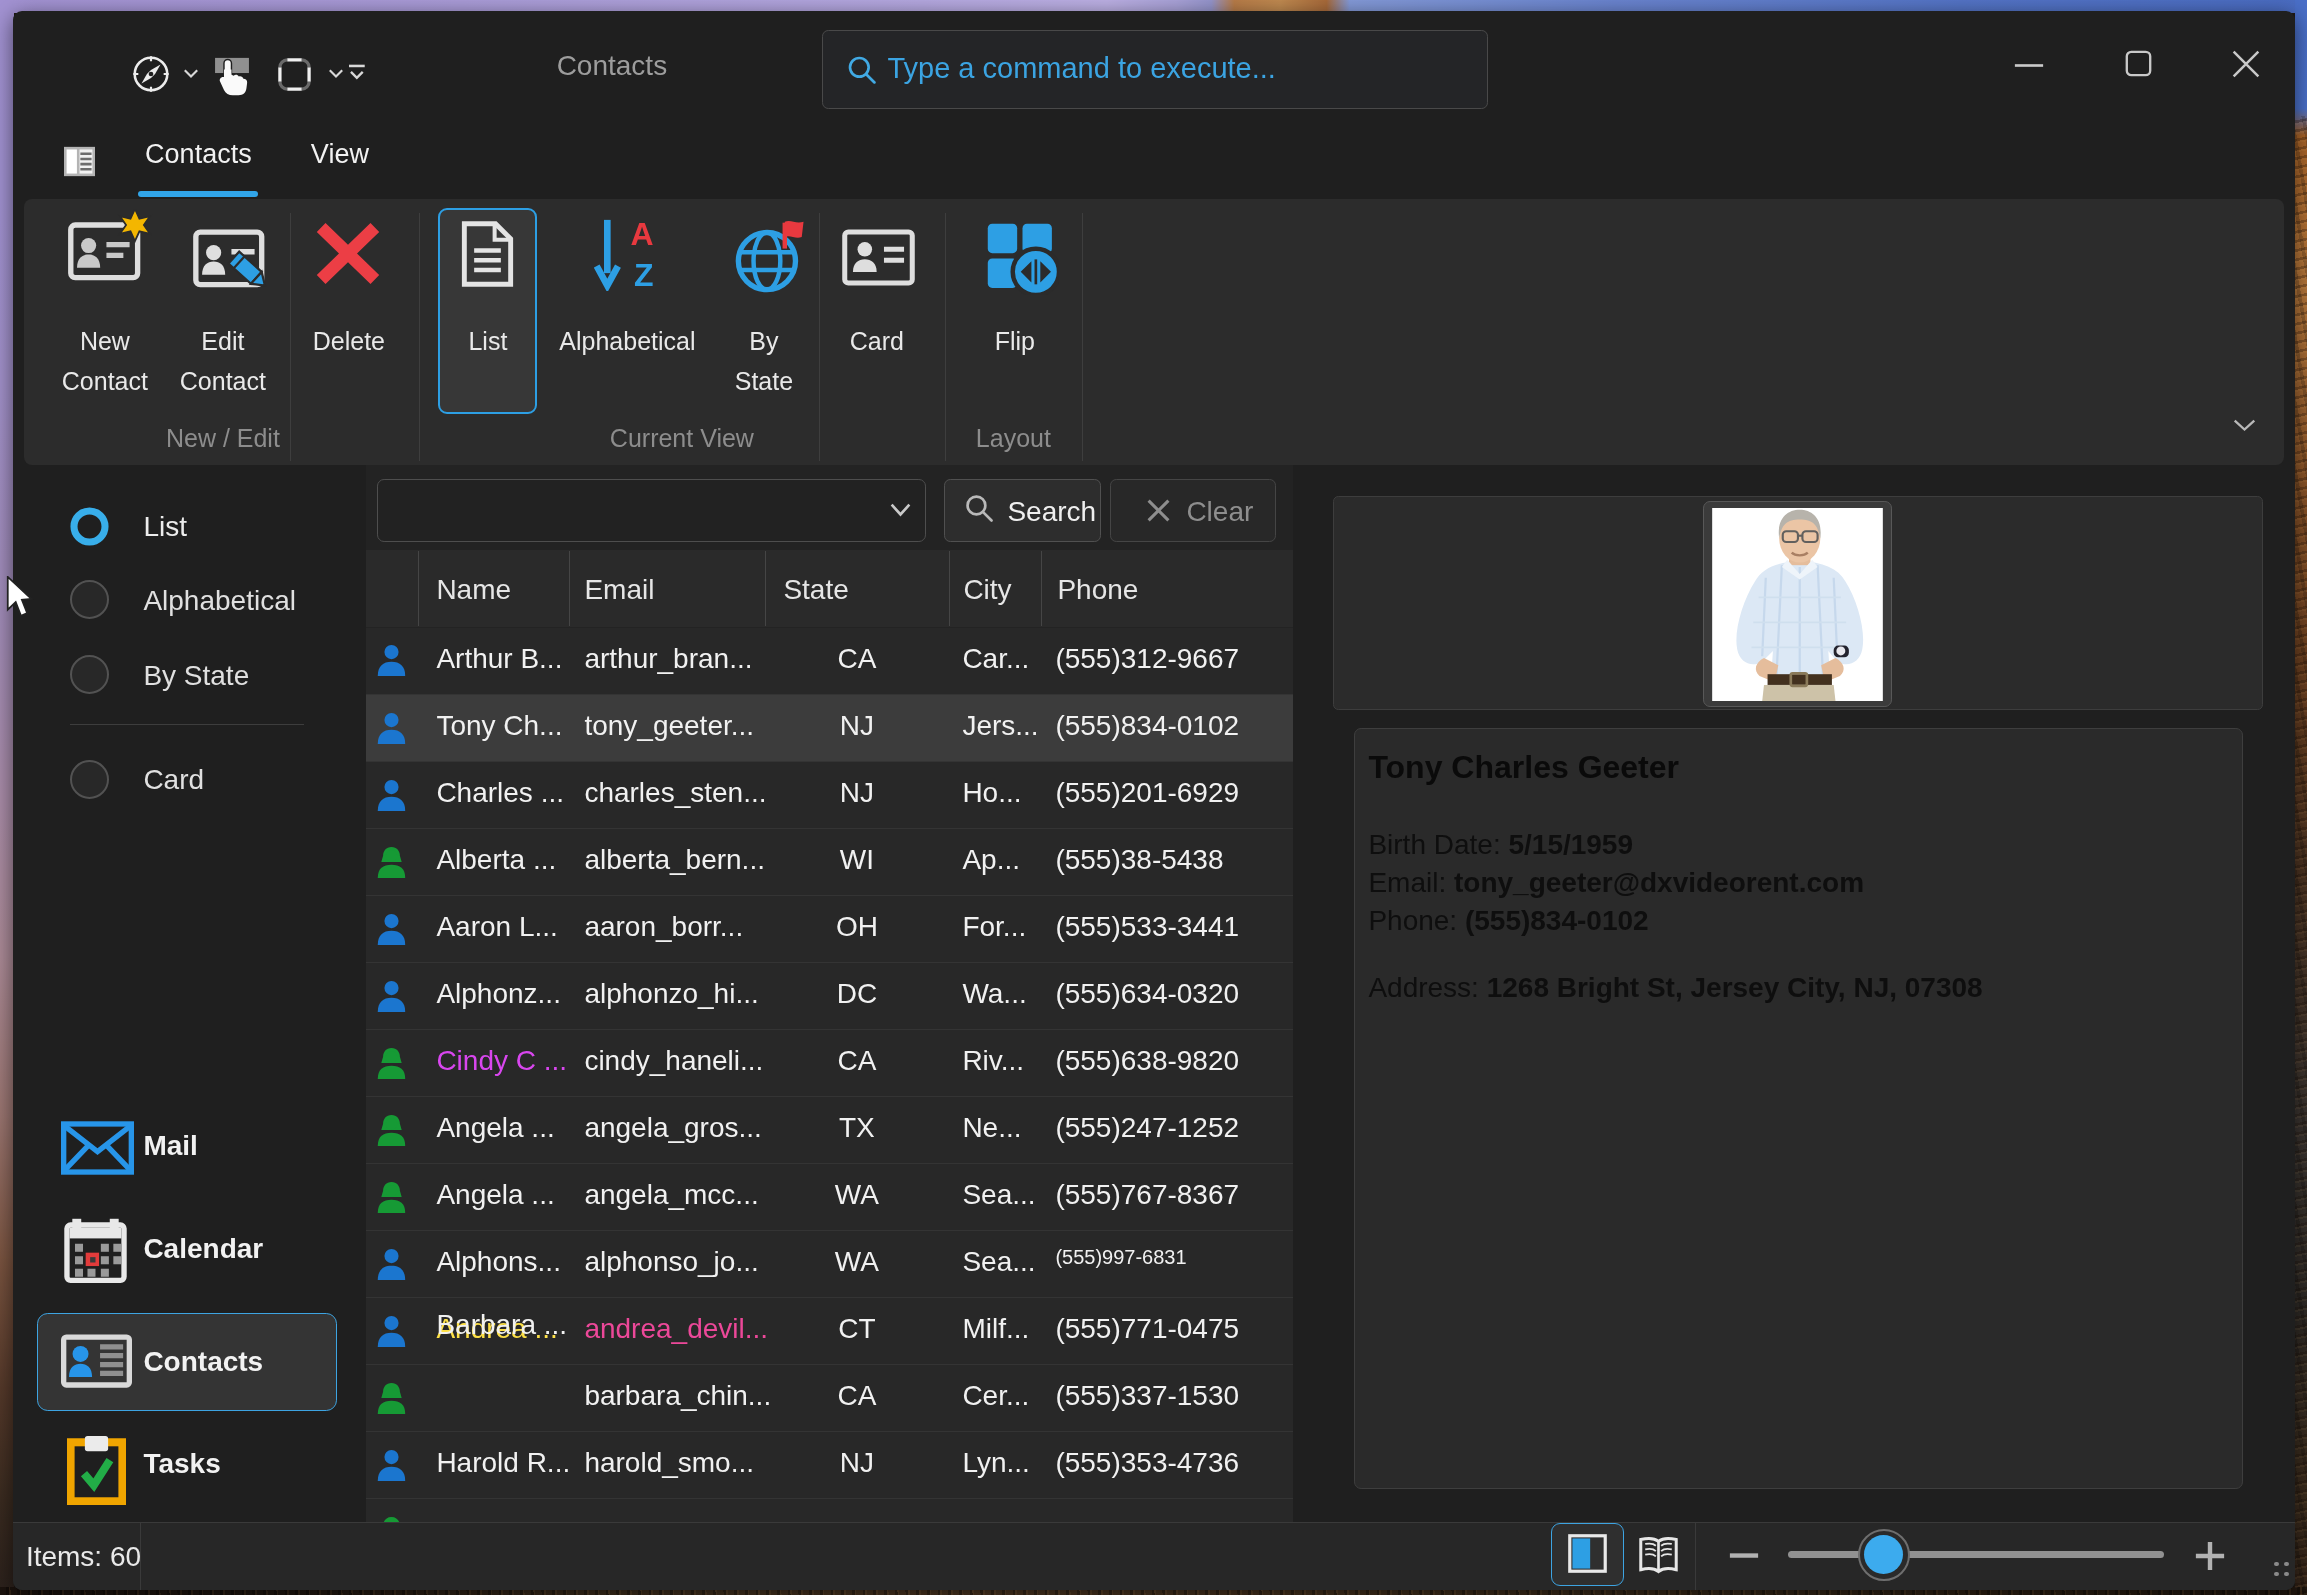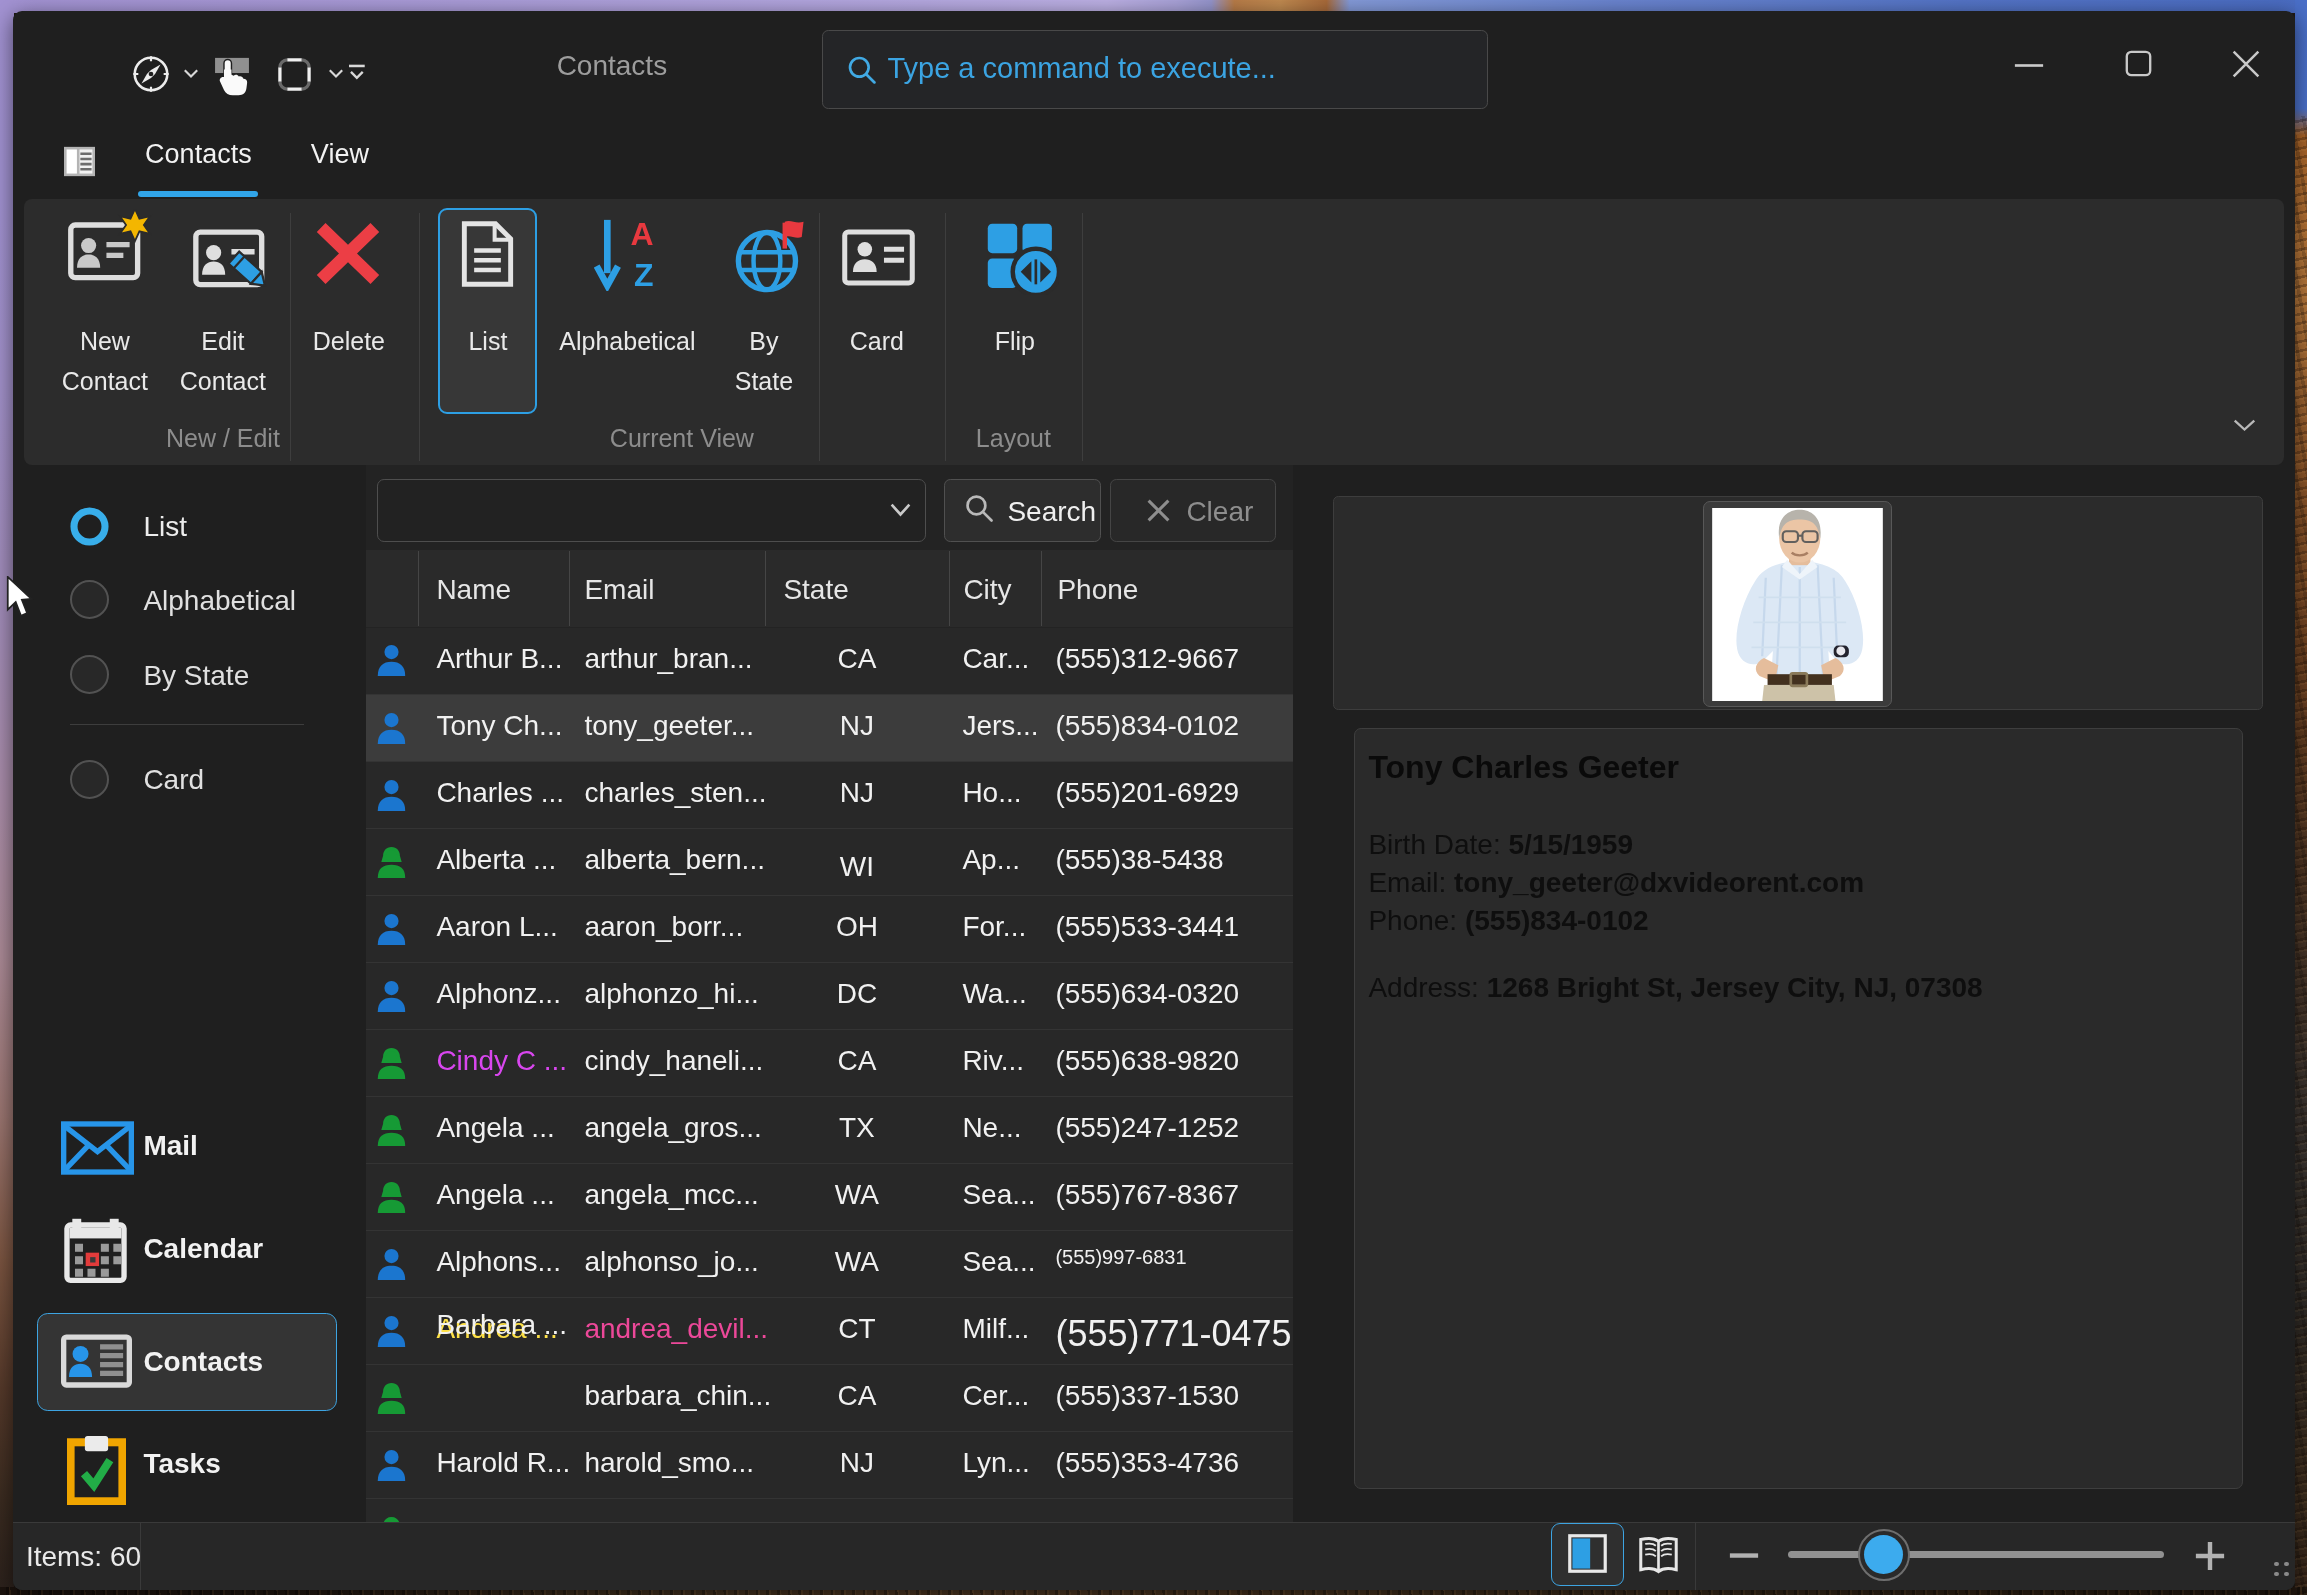--- a/index.html
+++ b/index.html
@@ -309,21 +309,21 @@
     <div class="txt" style="left:949px;top:766px;font-size:28px;color:#f1f1f1;">Ho...</div>
     <div class="txt" style="left:1042px;top:766px;font-size:28px;color:#f1f1f1;">(555)201-6929</div>
     <div class="abs" style="left:353px;top:818px;width:927px;height:66px;background:#282828;"></div>
     <svg class="abs" style="left:363px;top:835px" width="31" height="33" viewBox="0 0 35 37">
         <path d="M17.5 1 c6 0 9.5 4.5 9.5 10 l2 7 h-23 l2-7 c0-5.5 3.5-10 9.5-10z" fill="#169a35"></path>
         <circle cx="17.5" cy="11" r="6.5" fill="#169a35"></circle>
         <path d="M2 36 c0-11 6-15 15.5-15 s15.5 4 15.5 15 z" fill="#169a35"></path>
       </svg>
     <div class="txt" style="left:423px;top:833px;font-size:28px;color:#f1f1f1;">Alberta ...</div>
     <div class="txt" style="left:571px;top:833px;font-size:28px;color:#f1f1f1;">alberta_bern...</div>
-    <div class="txt" style="left:752px;top:833px;width:183px;text-align:center;font-size:28px;color:#f1f1f1;margin-top:7px;">WI</div>
+    <div class="txt" style="left:752px;top:833px;width:183px;text-align:center;font-size:28px;color:#f1f1f1;">WI</div>
     <div class="txt" style="left:949px;top:833px;font-size:28px;color:#f1f1f1;">Ap...</div>
     <div class="txt" style="left:1042px;top:833px;font-size:28px;color:#f1f1f1;">(555)38-5438</div>
     <div class="abs" style="left:353px;top:885px;width:927px;height:66px;background:#282828;"></div>
     <svg class="abs" style="left:363px;top:902px" width="31" height="33" viewBox="0 0 35 37">
         <circle cx="17.5" cy="9" r="8" fill="#1b76cf"></circle>
         <path d="M2 36 c0-11 6-16 15.5-16 s15.5 5 15.5 16 z" fill="#1b76cf"></path>
       </svg>
     <div class="txt" style="left:423px;top:900px;font-size:28px;color:#f1f1f1;">Aaron L...</div>
     <div class="txt" style="left:571px;top:900px;font-size:28px;color:#f1f1f1;">aaron_borr...</div>
     <div class="txt" style="left:752px;top:900px;width:183px;text-align:center;font-size:28px;color:#f1f1f1;">OH</div>
@@ -384,21 +384,21 @@
     <div class="txt" style="left:1042px;top:1235px;font-size:20px;color:#f1f1f1;">(555)997-6831</div>
     <div class="abs" style="left:353px;top:1287px;width:927px;height:66px;background:#282828;"></div>
     <svg class="abs" style="left:363px;top:1304px" width="31" height="33" viewBox="0 0 35 37">
         <circle cx="17.5" cy="9" r="8" fill="#1b76cf"></circle>
         <path d="M2 36 c0-11 6-16 15.5-16 s15.5 5 15.5 16 z" fill="#1b76cf"></path>
       </svg>
     <div class="txt" style="left:423px;top:1302px;font-size:28px;color:#fde047;">Andrea ...</div>
     <div class="txt" style="left:571px;top:1302px;font-size:28px;color:#ec4899;">andrea_devil...</div>
     <div class="txt" style="left:752px;top:1302px;width:183px;text-align:center;font-size:28px;color:#f1f1f1;">CT</div>
     <div class="txt" style="left:949px;top:1302px;font-size:28px;color:#f1f1f1;">Milf...</div>
-    <div class="txt" style="left:1042px;top:1302px;font-size:36px;color:#f1f1f1;">(555)771-0475</div>
+    <div class="txt" style="left:1042px;top:1302px;font-size:28px;color:#f1f1f1;">(555)771-0475</div>
     <div class="abs" style="left:353px;top:1354px;width:927px;height:66px;background:#282828;"></div>
     <svg class="abs" style="left:363px;top:1371px" width="31" height="33" viewBox="0 0 35 37">
         <path d="M17.5 1 c6 0 9.5 4.5 9.5 10 l2 7 h-23 l2-7 c0-5.5 3.5-10 9.5-10z" fill="#169a35"></path>
         <circle cx="17.5" cy="11" r="6.5" fill="#169a35"></circle>
         <path d="M2 36 c0-11 6-15 15.5-15 s15.5 4 15.5 15 z" fill="#169a35"></path>
       </svg>
     <div class="txt" style="left:423px;top:1298px;font-size:28px;color:#f1f1f1;">Barbara ...</div>
     <div class="txt" style="left:571px;top:1369px;font-size:28px;color:#f1f1f1;">barbara_chin...</div>
     <div class="txt" style="left:752px;top:1369px;width:183px;text-align:center;font-size:28px;color:#f1f1f1;">CA</div>
     <div class="txt" style="left:949px;top:1369px;font-size:28px;color:#f1f1f1;">Cer...</div>

